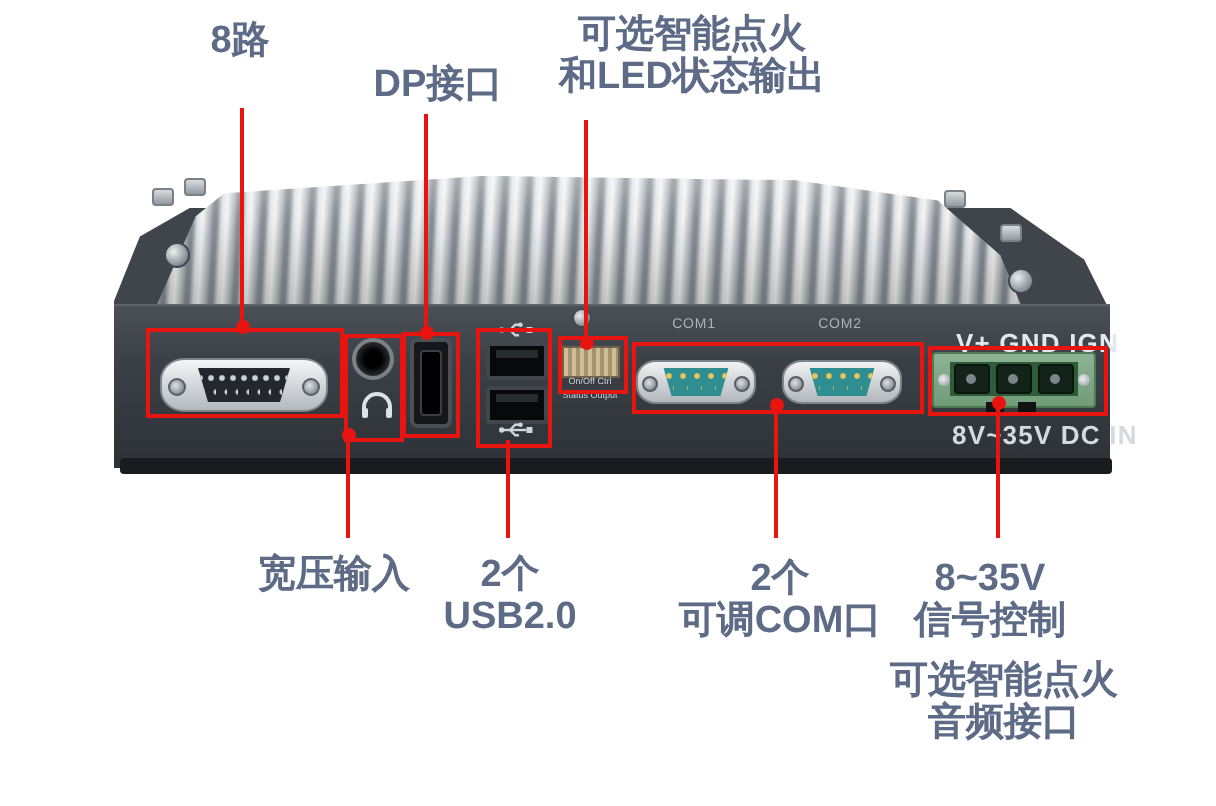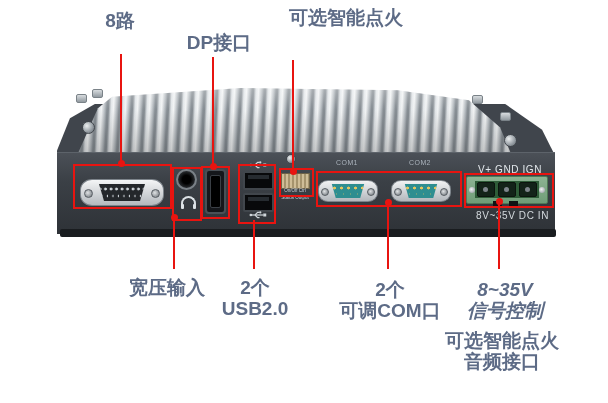--- a/index.html
+++ b/index.html
@@ -84,21 +84,21 @@
   
   .pwr{position:absolute;left:466px;top:176px;width:80px;height:26px;border:1px solid #4e7a55;
     border-radius:2px;background:linear-gradient(#8db393,#6f9c77);}
   .pwr .inner{position:absolute;left:8px;top:4px;width:64px;height:17px;background:#2e5c38;
     display:flex;align-items:center;justify-content:space-around;}
   .pwr .sock{width:16px;height:13px;background:#132319;border:1px solid #0b150e;border-radius:2px;position:relative;}
   .pwr .sock::after{content:"";position:absolute;left:5px;top:4px;width:5px;height:5px;border-radius:50%;background:#7d858b;}
   .pwr .end{position:absolute;top:10px;width:6px;height:6px;border-radius:50%;
     background:radial-gradient(circle at 40% 40%,#eef0f1,#8c9399);}
   .tab{position:absolute;top:201px;width:9px;height:6px;background:#101214;}
-  .paneltxt{position:absolute;color:#e3e8ec;font-size:10px;font-weight:400;letter-spacing:.6px;white-space:nowrap;}
+  .paneltxt{position:absolute;color:#e3e8ec;font-size:13px;font-weight:700;letter-spacing:.6px;white-space:nowrap;}
 </style>
 </head>
 <body>
 
 <div class="stage">
 
   <div class="chassis-back"></div>
   <div class="heatsink"></div>
   <div class="knob" style="left:76px;top:94px;"></div>
   <div class="knob" style="left:92px;top:89px;"></div>
@@ -196,32 +196,33 @@
   <div class="rdot" style="left:384.5px;top:199px;"></div>
   <div class="rline" style="left:498px;top:203px;height:66px;"></div>
   <div class="rdot" style="left:495.5px;top:198px;"></div>
 
   <div class="lbl" style="left:60px;top:10px;width:120px;">
     <div>8路</div>
   </div>
   <div class="lbl" style="left:169px;top:32px;width:100px;">DP接口</div>
   <div class="lbl" style="left:266px;top:7px;width:160px;">
     <div>可选智能点火</div>
+    <div>和LED状态输出</div>
   </div>
 
   <div class="lbl" style="left:117px;top:277px;width:100px;">宽压输入</div>
   <div class="lbl" style="left:205px;top:277px;width:100px;">
     <div>2个</div>
     <div>USB2.0</div>
   </div>
   <div class="lbl" style="left:330px;top:279px;width:120px;">
     <div>2个</div>
     <div>可调COM口</div>
   </div>
-  <div class="lbl" style="left:455px;top:279px;width:100px;font-style:italic;">
+  <div class="lbl" style="left:445px;top:279px;width:100px;">
     <div>8~35V</div>
     <div>信号控制</div>
   </div>
   <div class="lbl" style="left:416px;top:330px;width:172px;">
     <div>可选智能点火</div>
     <div>音频接口</div>
   </div>
 
 </div>
 

